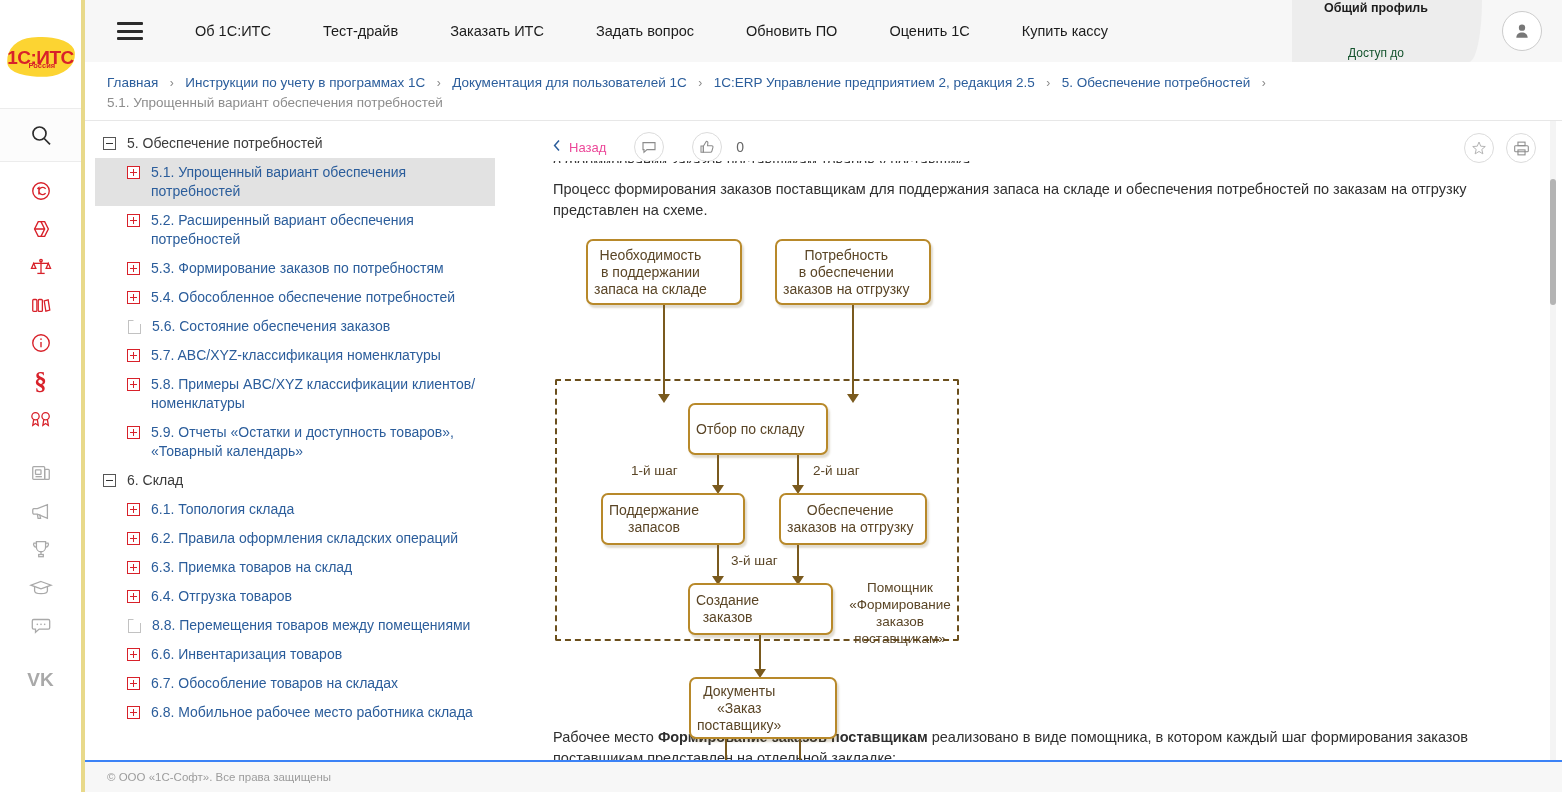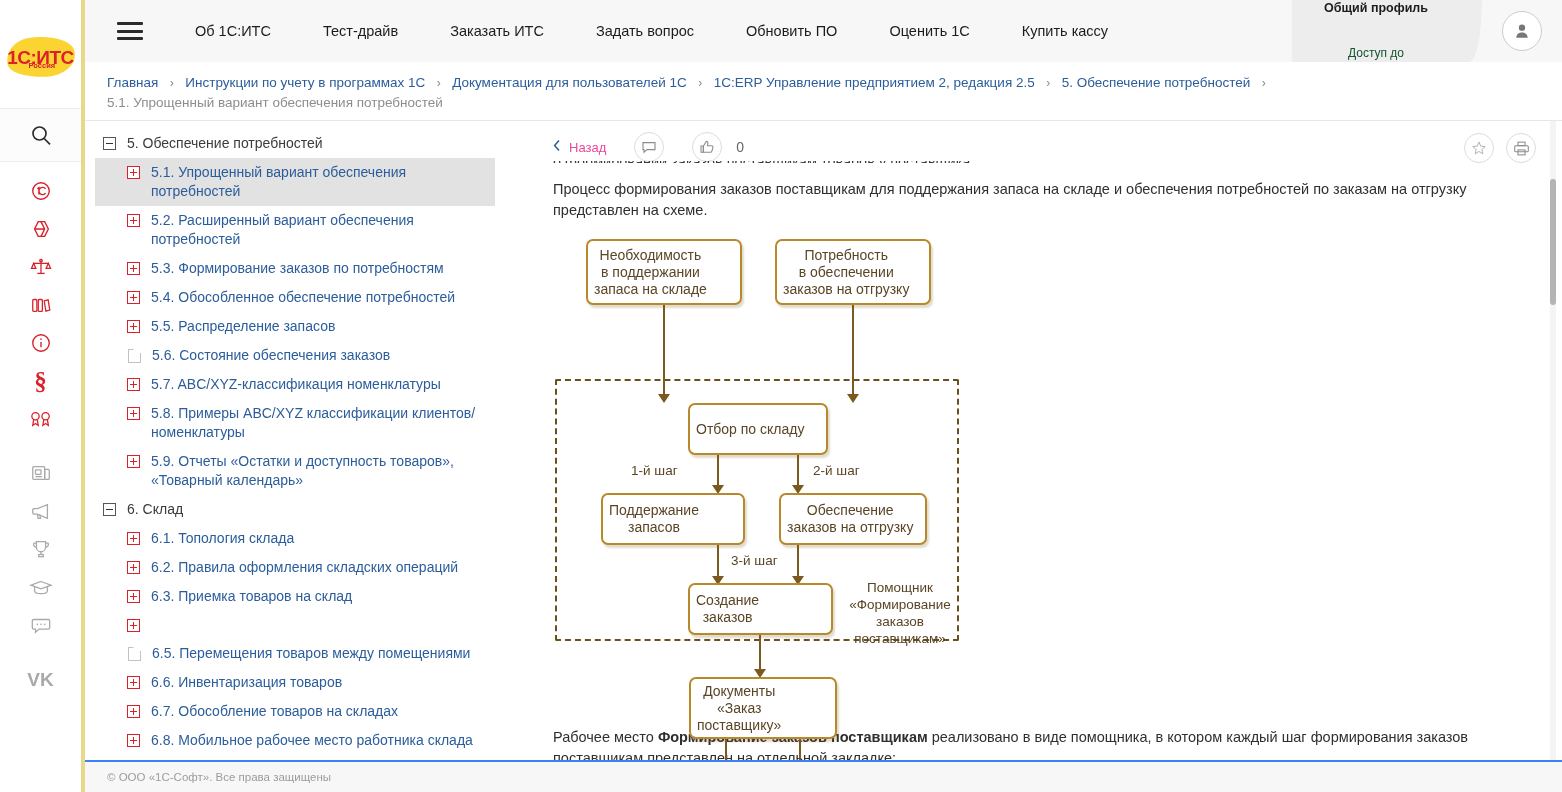--- a/index.html
+++ b/index.html
@@ -548,24 +548,20 @@
           </div>
           <div class="tree-row lvl2">
             <span class="tog plus"></span>
             <span class="tree-label">5.3. Формирование заказов по потребностям</span>
           </div>
           <div class="tree-row lvl2">
             <span class="tog plus"></span>
             <span class="tree-label">5.4. Обособленное обеспечение потребностей</span>
           </div>
           <div class="tree-row lvl2">
-            <span class="tog plus"></span>
-            <span class="tree-label">5.5. Распределение запасов</span>
-          </div>
-          <div class="tree-row lvl2">
             <span class="tog page"></span>
             <span class="tree-label">5.6. Состояние обеспечения заказов</span>
           </div>
           <div class="tree-row lvl2">
             <span class="tog plus"></span>
             <span class="tree-label">5.7. ABC/XYZ-классификация номенклатуры</span>
           </div>
           <div class="tree-row lvl2">
             <span class="tog plus"></span>
             <span class="tree-label">5.8. Примеры ABC/XYZ классификации клиентов/номенклатуры</span>
@@ -585,24 +581,25 @@
           <div class="tree-row lvl2">
             <span class="tog plus"></span>
             <span class="tree-label">6.2. Правила оформления складских операций</span>
           </div>
           <div class="tree-row lvl2">
             <span class="tog plus"></span>
             <span class="tree-label">6.3. Приемка товаров на склад</span>
           </div>
           <div class="tree-row lvl2">
             <span class="tog plus"></span>
+            <span class="tree-label">6.4. Отгрузка товаров</span>
           </div>
           <div class="tree-row lvl2">
             <span class="tog page"></span>
-            <span class="tree-label">6.5. Перемещения товаров между помещениями</span>
+            <span class="tree-label">8.8. Перемещения товаров между помещениями</span>
           </div>
           <div class="tree-row lvl2">
             <span class="tog plus"></span>
             <span class="tree-label">6.6. Инвентаризация товаров</span>
           </div>
           <div class="tree-row lvl2">
             <span class="tog plus"></span>
             <span class="tree-label">6.7. Обособление товаров на складах</span>
           </div>
           <div class="tree-row lvl2">

